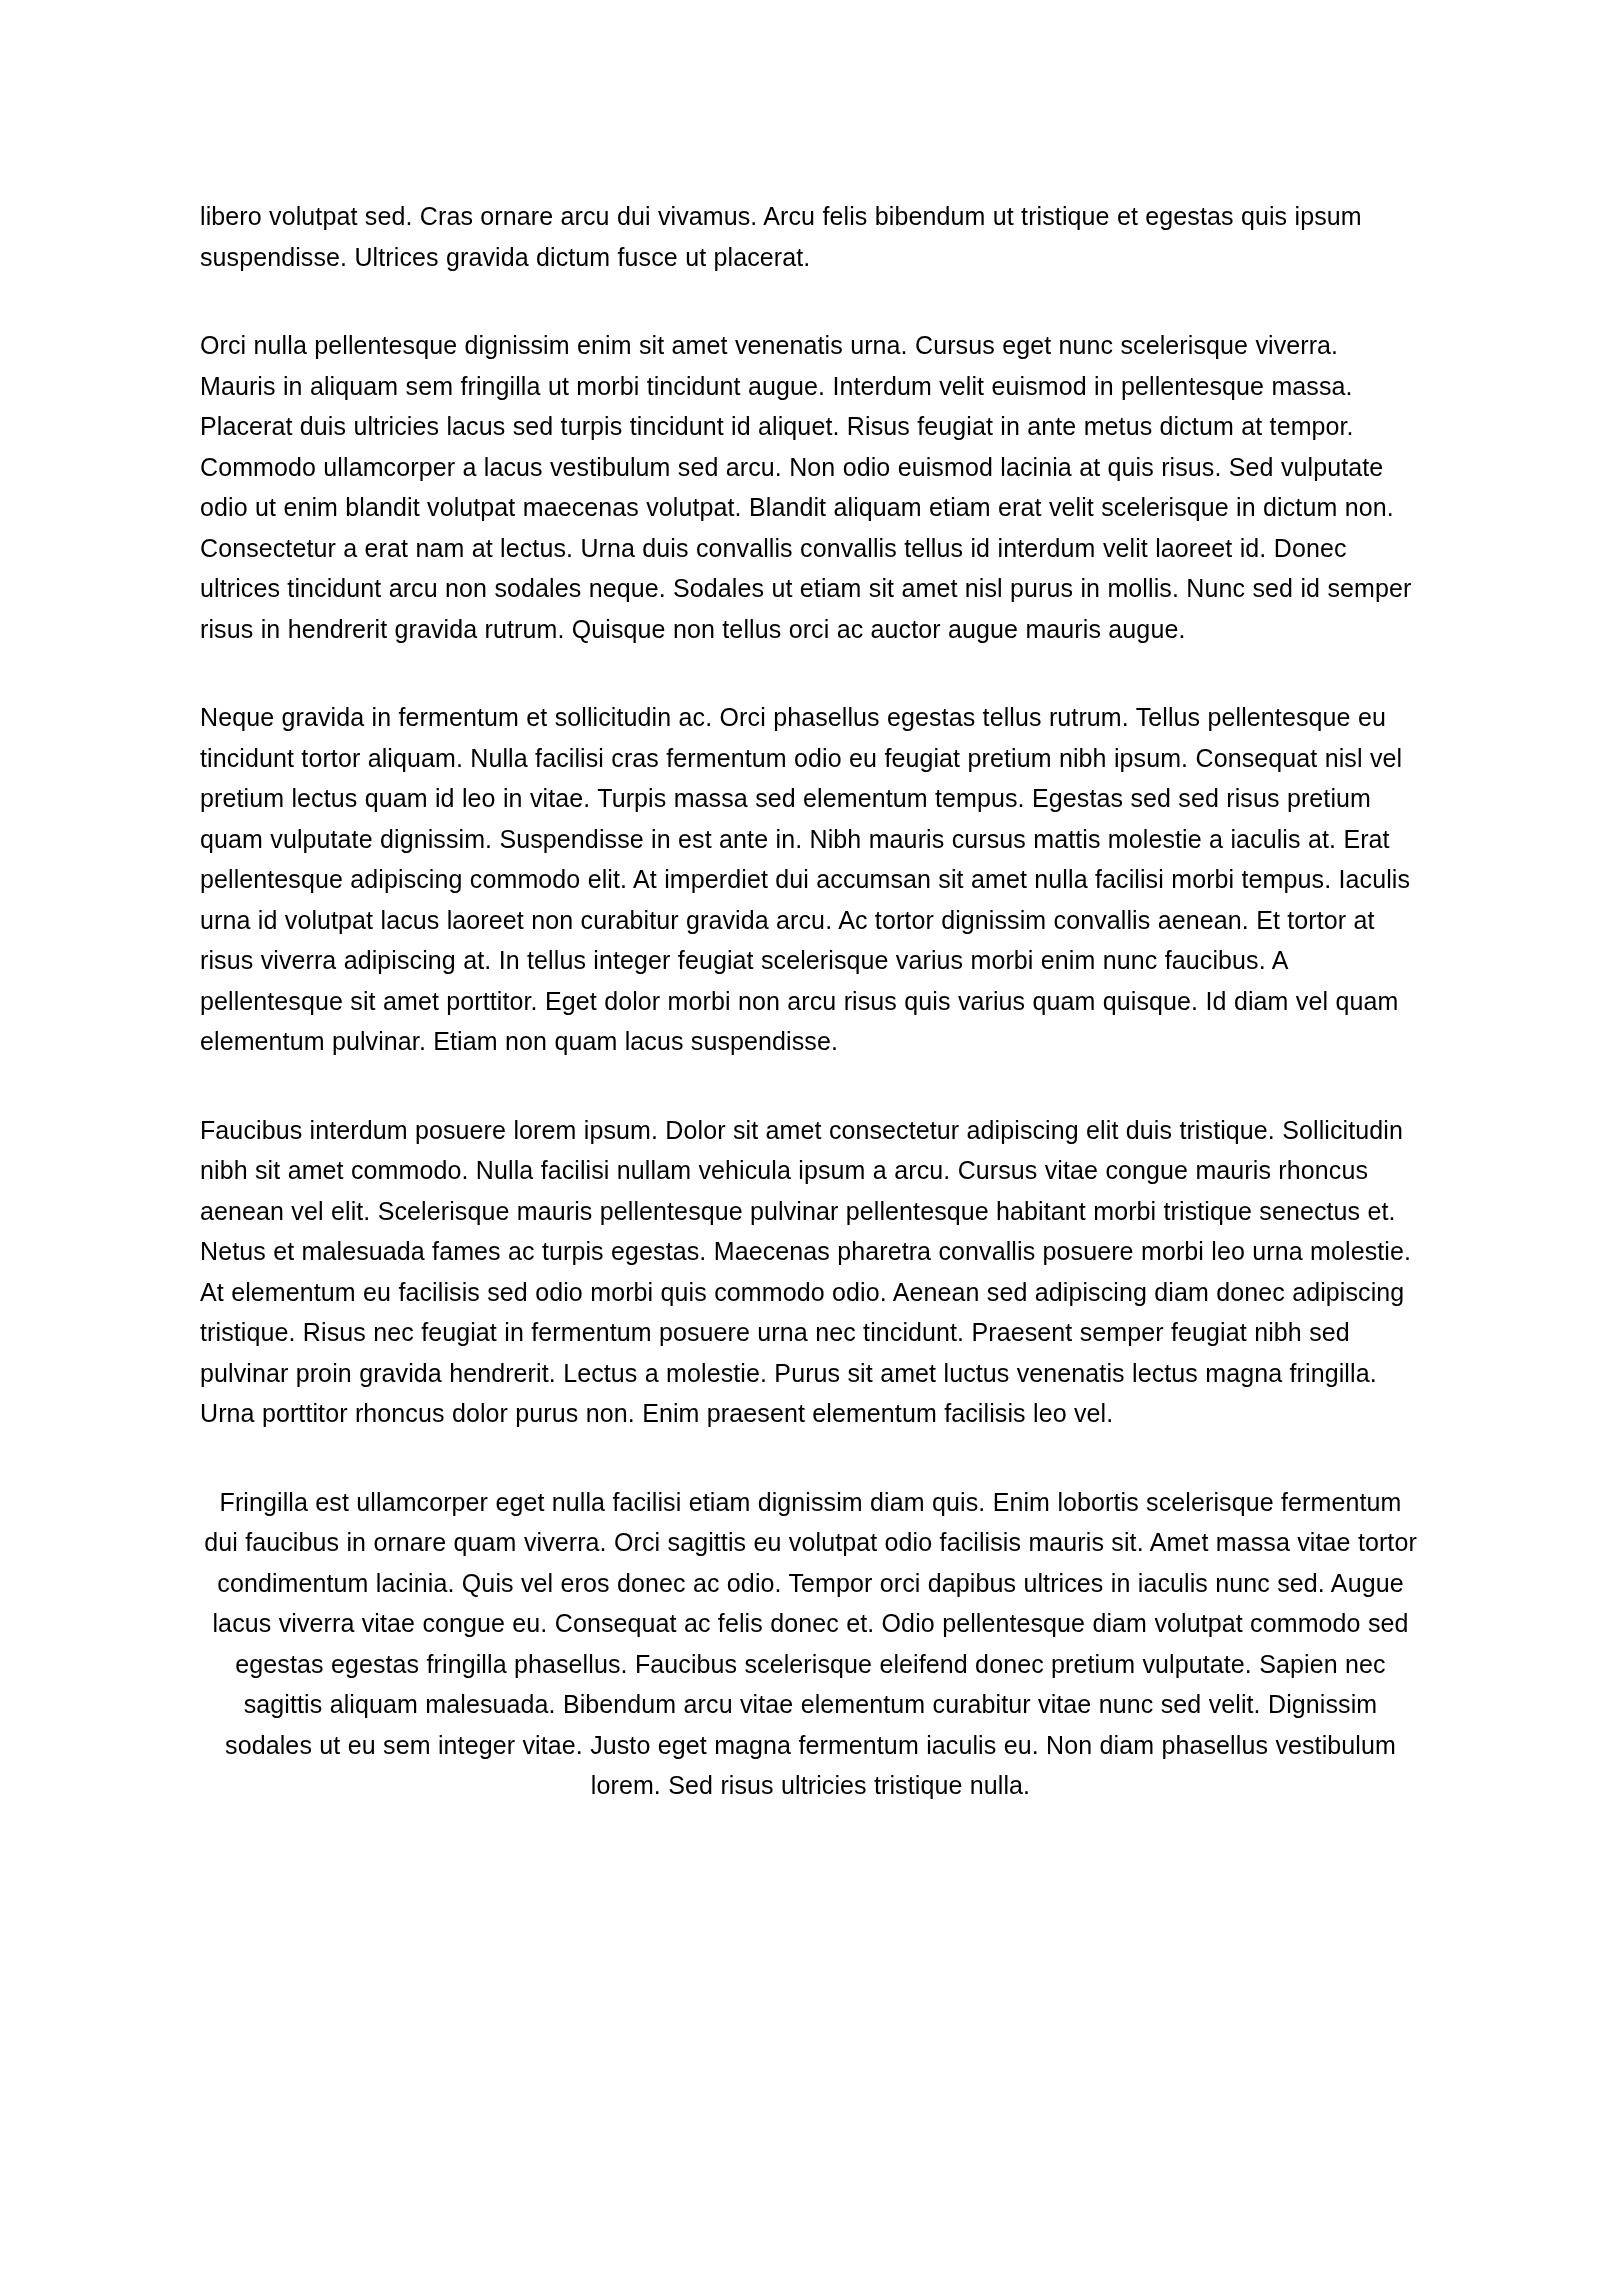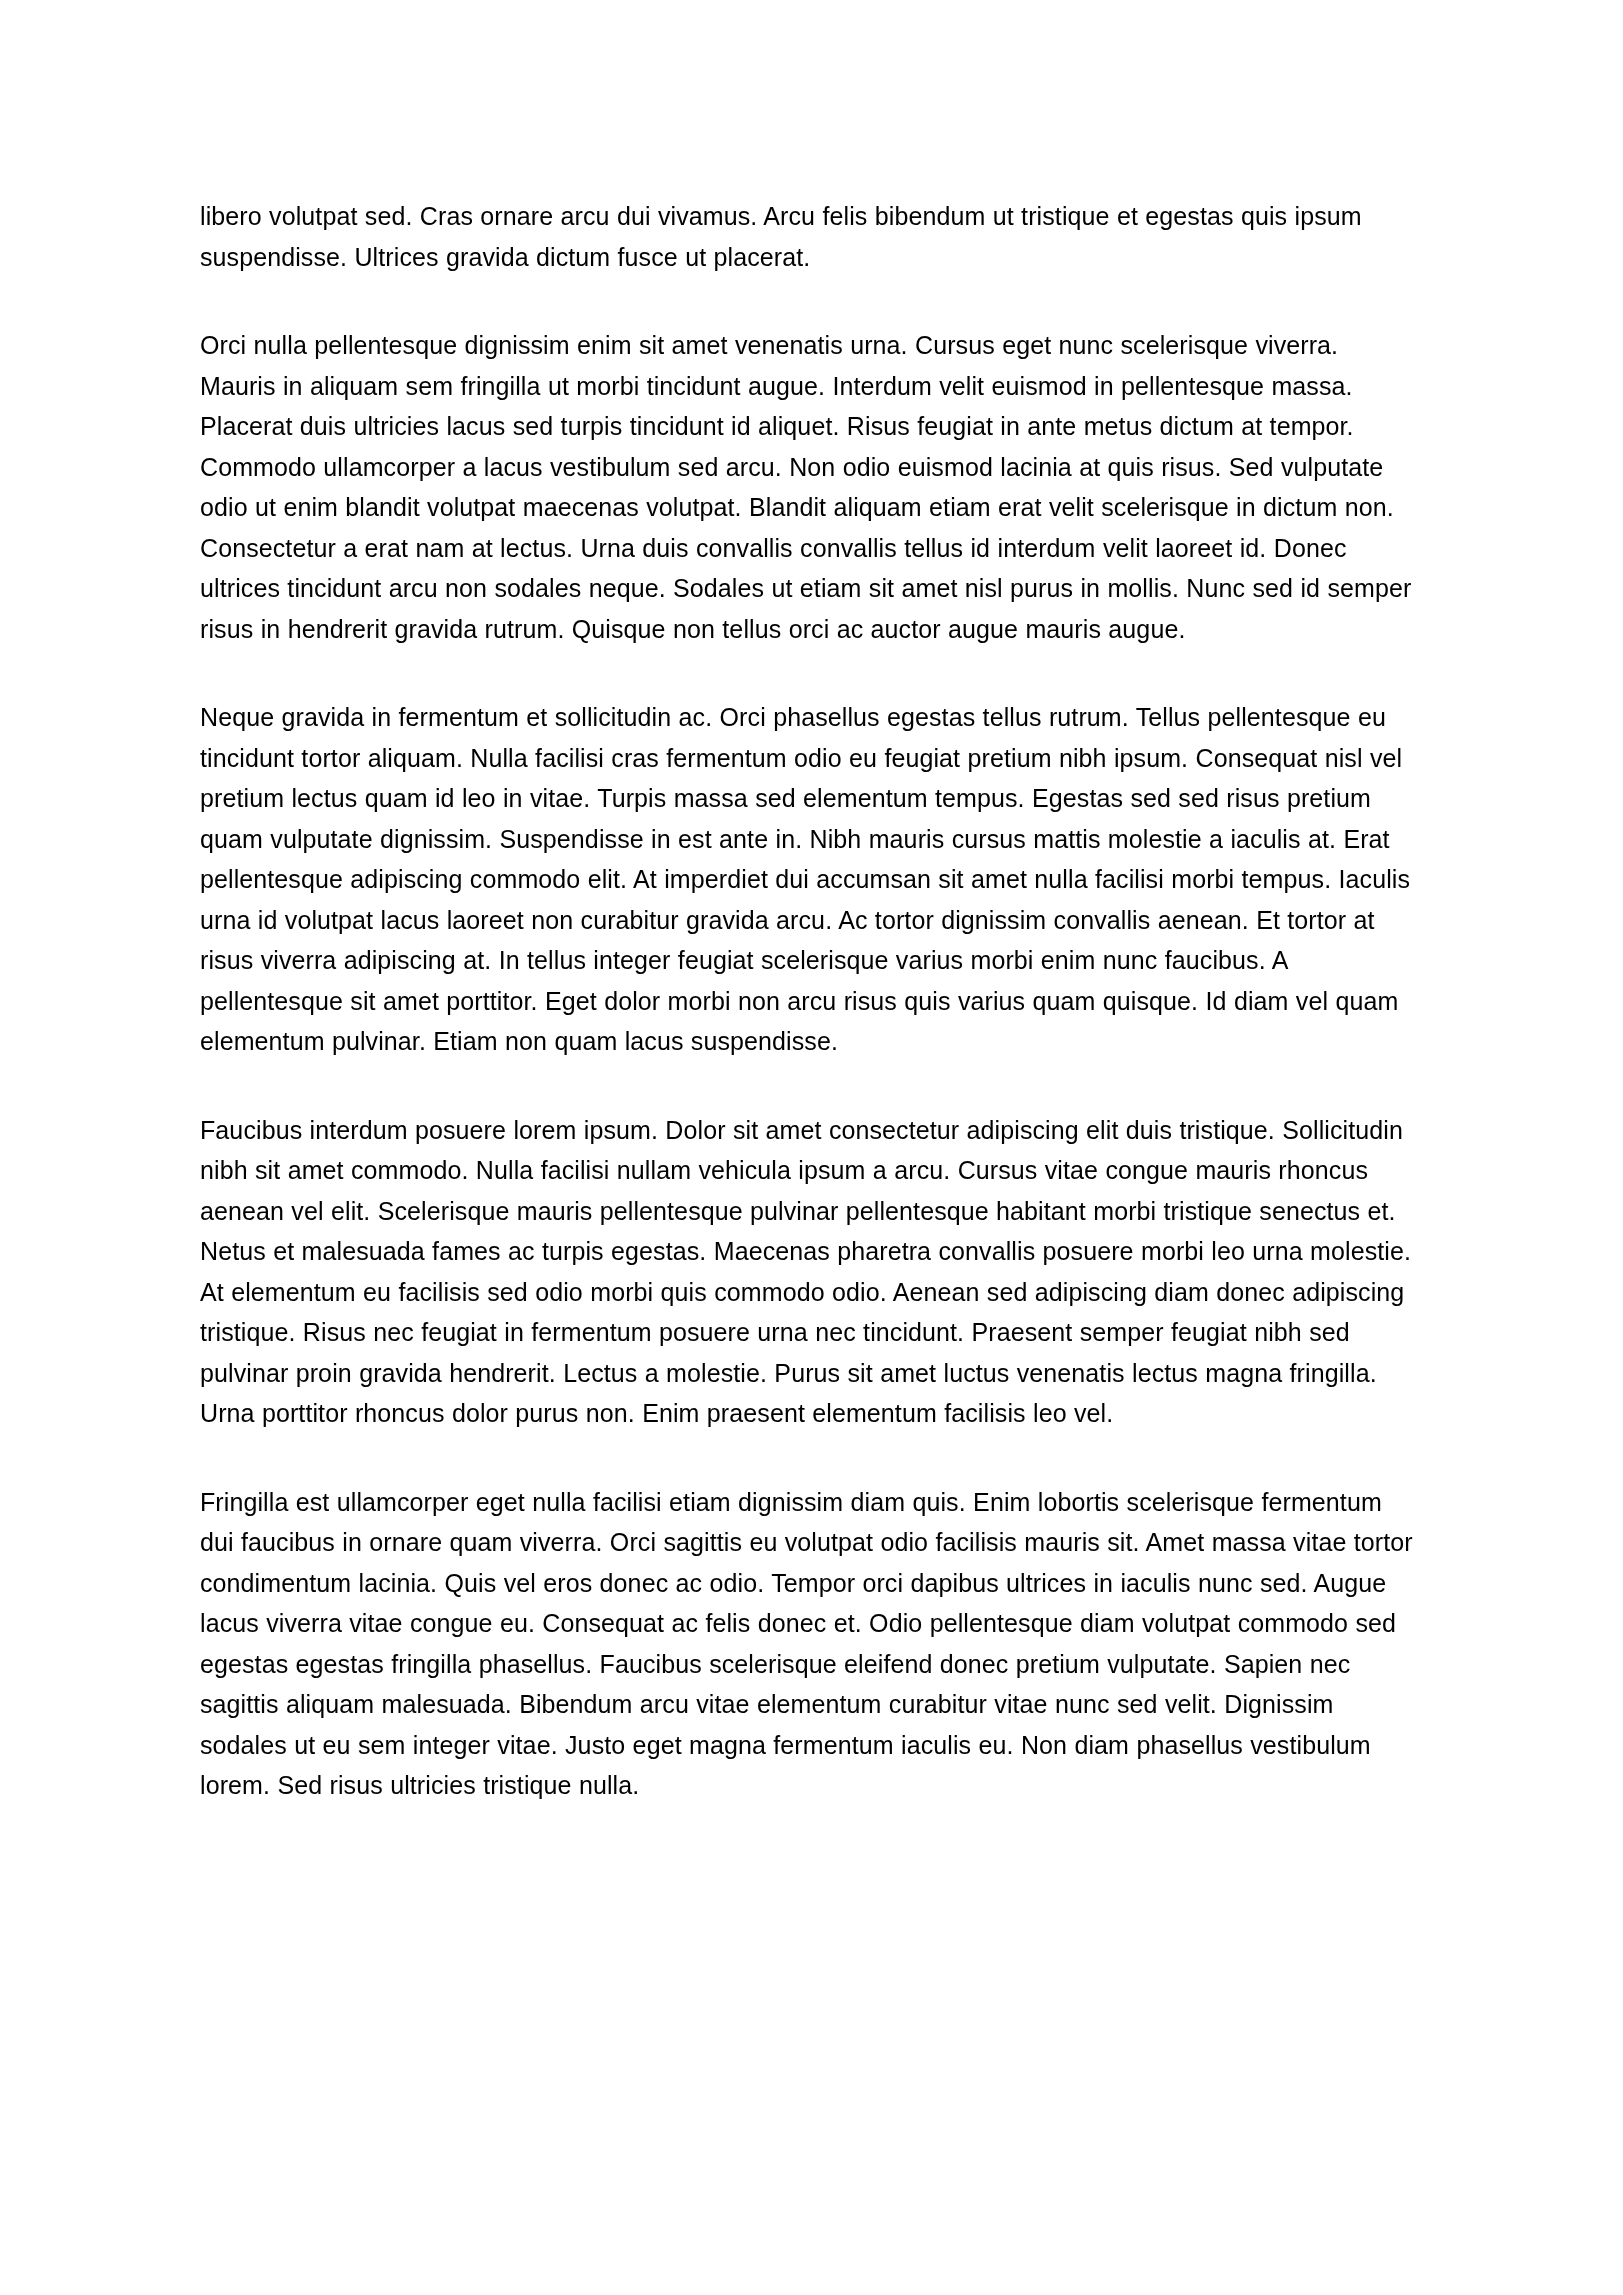--- a/index.html
+++ b/index.html
@@ -29,20 +29,21 @@
     font-size: 25px;
     line-height: 1.62;
     color: #000000;
     text-align: left;
     margin: 0 9px 48px 0;
     letter-spacing: 0.1px;
     word-spacing: 0.3px;
   }
   .para:last-child {
     margin-bottom: 0;
+    text-align: center;
   }
 </style>
 </head>
 <body>
 
 <div class="page">
   <div class="content">
     <p class="para">libero volutpat sed. Cras ornare arcu dui vivamus. Arcu felis bibendum ut tristique et egestas quis ipsum suspendisse. Ultrices gravida dictum fusce ut placerat.</p>
     <p class="para">Orci nulla pellentesque dignissim enim sit amet venenatis urna. Cursus eget nunc scelerisque viverra. Mauris in aliquam sem fringilla ut morbi tincidunt augue. Interdum velit euismod in pellentesque massa. Placerat duis ultricies lacus sed turpis tincidunt id aliquet. Risus feugiat in ante metus dictum at tempor. Commodo ullamcorper a lacus vestibulum sed arcu. Non odio euismod lacinia at quis risus. Sed vulputate odio ut enim blandit volutpat maecenas volutpat. Blandit aliquam etiam erat velit scelerisque in dictum non. Consectetur a erat nam at lectus. Urna duis convallis convallis tellus id interdum velit laoreet id. Donec ultrices tincidunt arcu non sodales neque. Sodales ut etiam sit amet nisl purus in mollis. Nunc sed id semper risus in hendrerit gravida rutrum. Quisque non tellus orci ac auctor augue mauris augue.</p>
     <p class="para">Neque gravida in fermentum et sollicitudin ac. Orci phasellus egestas tellus rutrum. Tellus pellentesque eu tincidunt tortor aliquam. Nulla facilisi cras fermentum odio eu feugiat pretium nibh ipsum. Consequat nisl vel pretium lectus quam id leo in vitae. Turpis massa sed elementum tempus. Egestas sed sed risus pretium quam vulputate dignissim. Suspendisse in est ante in. Nibh mauris cursus mattis molestie a iaculis at. Erat pellentesque adipiscing commodo elit. At imperdiet dui accumsan sit amet nulla facilisi morbi tempus. Iaculis urna id volutpat lacus laoreet non curabitur gravida arcu. Ac tortor dignissim convallis aenean. Et tortor at risus viverra adipiscing at. In tellus integer feugiat scelerisque varius morbi enim nunc faucibus. A pellentesque sit amet porttitor. Eget dolor morbi non arcu risus quis varius quam quisque. Id diam vel quam elementum pulvinar. Etiam non quam lacus suspendisse.</p>

